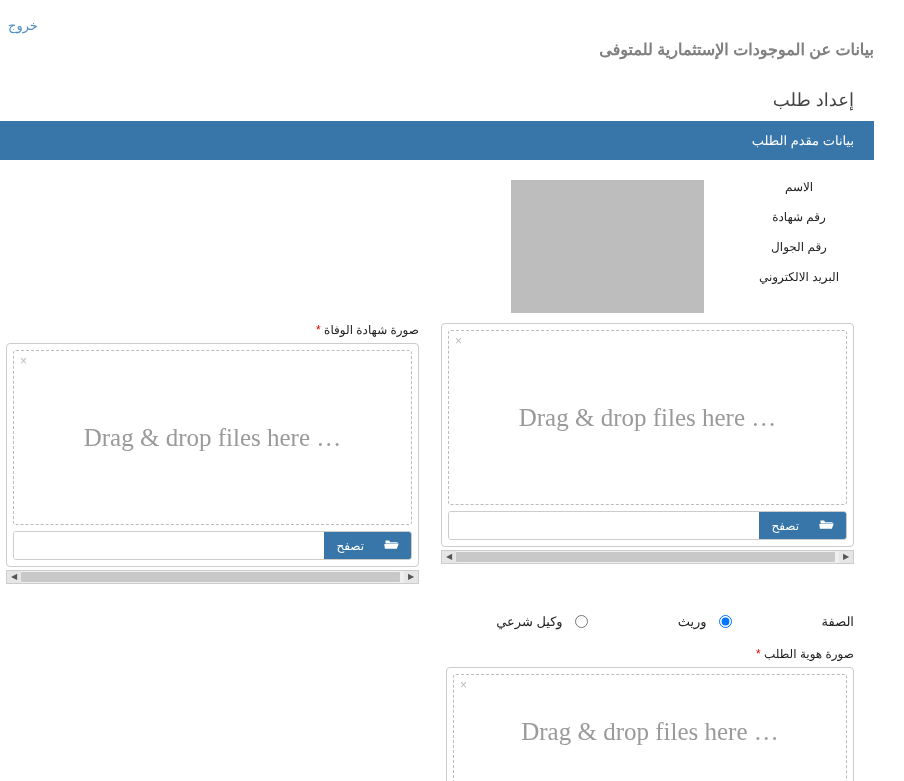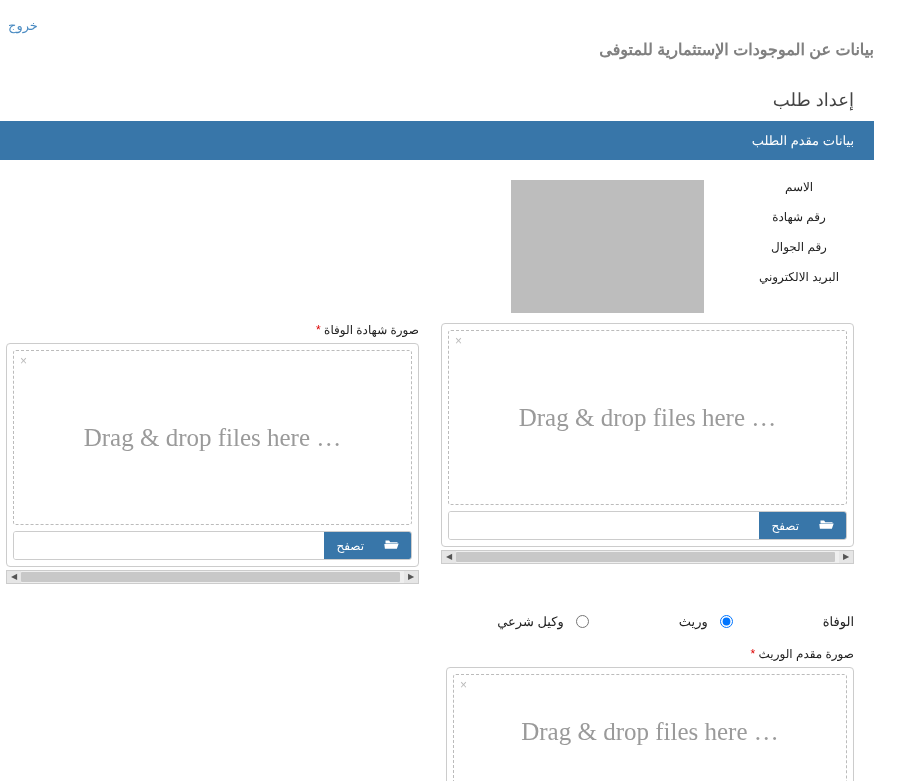--- a/index.html
+++ b/index.html
@@ -249,35 +249,35 @@
       </div>
       <div class="hscroll">
         <div class="arrow left">◀</div>
         <div class="thumb" style="left:14px; right:18px;"></div>
         <div class="arrow right">▶</div>
       </div>
     </div>
   </div>
 
   <div class="radio-row">
-    <div>الوفاة</div>
+    <div>الصفة</div>
     <label>
       <input type="radio" name="capacity" checked="" style="">
       <span>وريث</span>
     </label>
     <label>
       <input type="radio" name="capacity" style="">
       <span>وكيل شرعي</span>
     </label>
   </div>
 
   <div style="clear:both"></div>
   <div style="margin:18px 20px 0 0; width:408px;">
     <div class="field-label">
-      <span>صورة مقدم الوريث</span> <span class="req">*</span>
+      <span>صورة هوية الطلب</span> <span class="req">*</span>
     </div>
     <div class="file-box">
       <div class="drop-zone" style="height:115px;">
         <span class="close-x">×</span>
         <span>Drag &amp; drop files here …</span>
       </div>
     </div>
   </div>
 
 </div>

